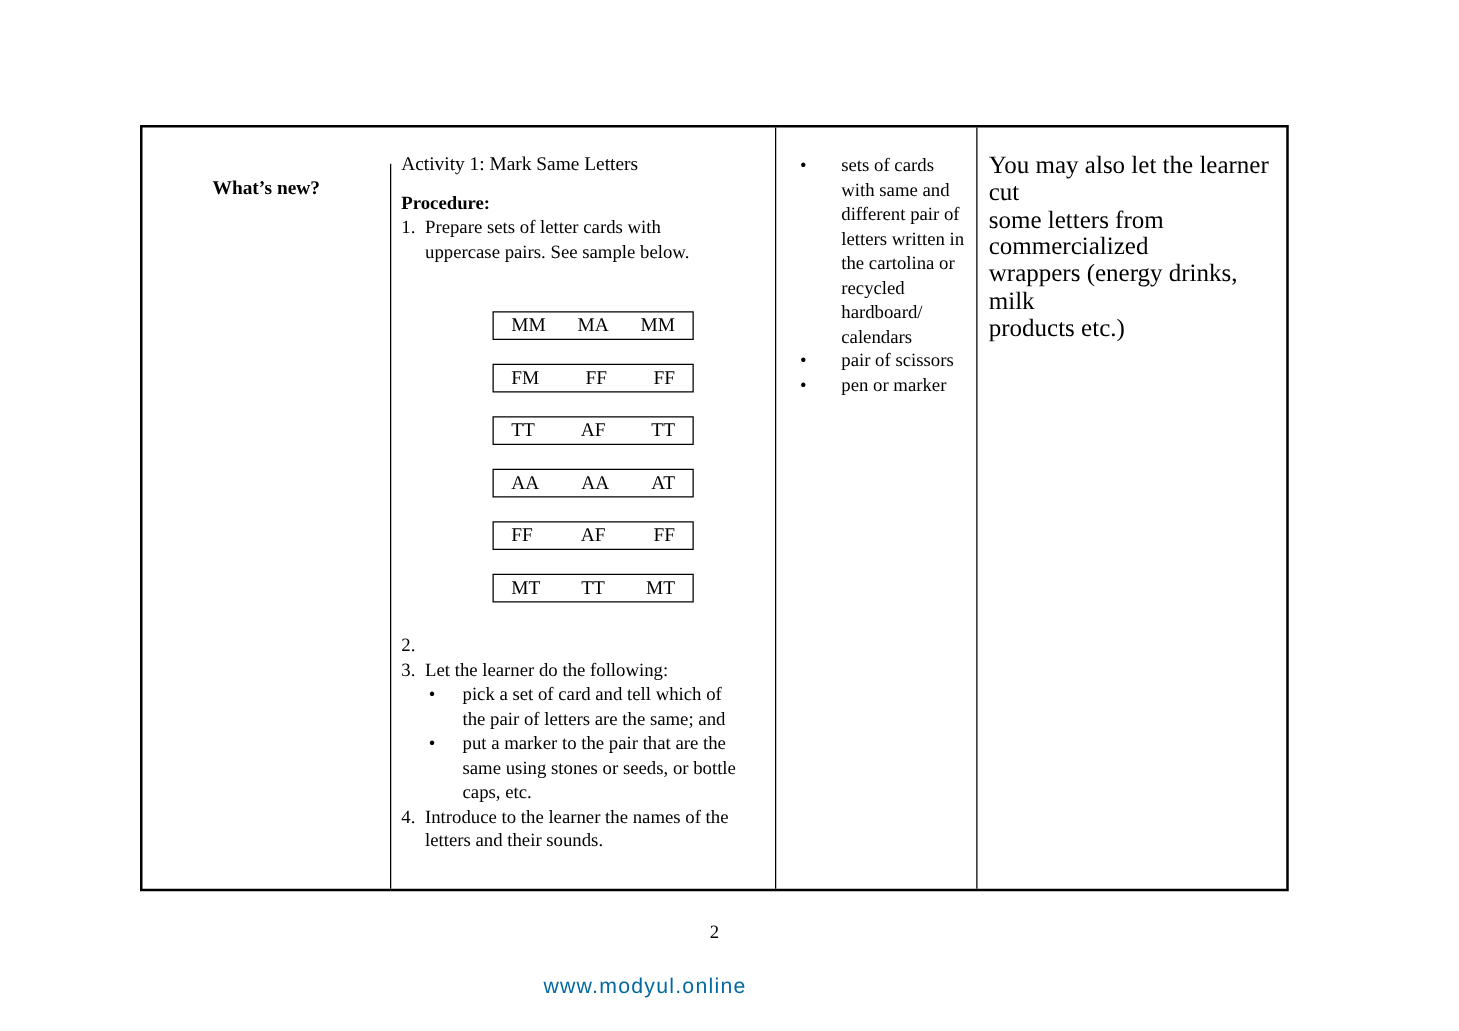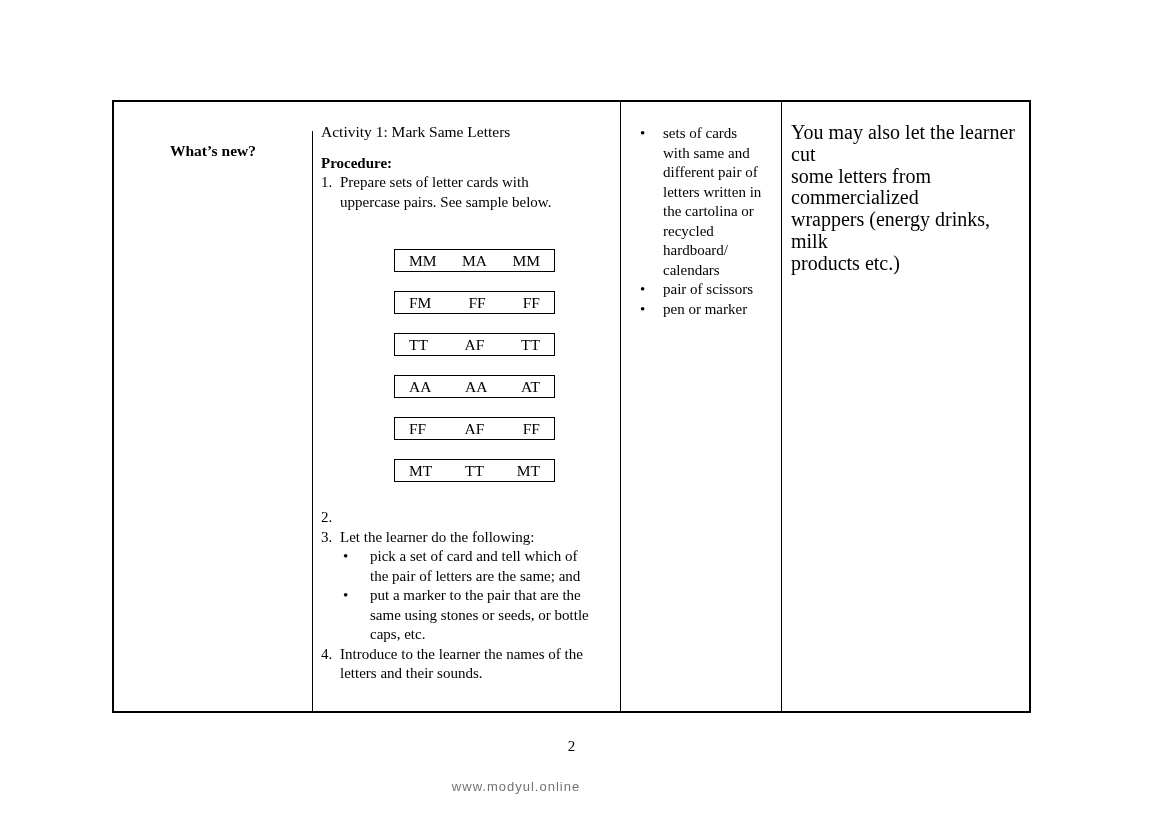--- a/index.html
+++ b/index.html
@@ -115,20 +115,21 @@
   .material-item {
     display: flex;
     align-items: flex-start;
   }
   .material-item .marker {
     flex: none;
     width: 23px;
   }
   .material-text {
     white-space: pre-line;
+    margin-left: 10px;
   }
 
   
   .cell-note {
     padding: 20px 8px 6px 9px;
     font-size: 20px;
     line-height: 21.8px;
   }
   .note-text {
     white-space: pre-line;
@@ -145,23 +146,23 @@
   .page-number {
     font-size: 15px;
   }
   .watermark {
     position: absolute;
     left: 0;
     top: 779px;
     width: 1032px;
     text-align: center;
     font-family: "Liberation Sans", "DejaVu Sans", sans-serif;
-    font-size: 13px;
+    font-size: 17px;
     letter-spacing: 1px;
-    color: #737373;
+    color: #0369a1;
   }
 </style>
 </head>
 <body>
 
 <div class="doc-table">
 
   <div class="cell cell-header">
     <div class="row-header-label">What’s new?</div>
   </div>

